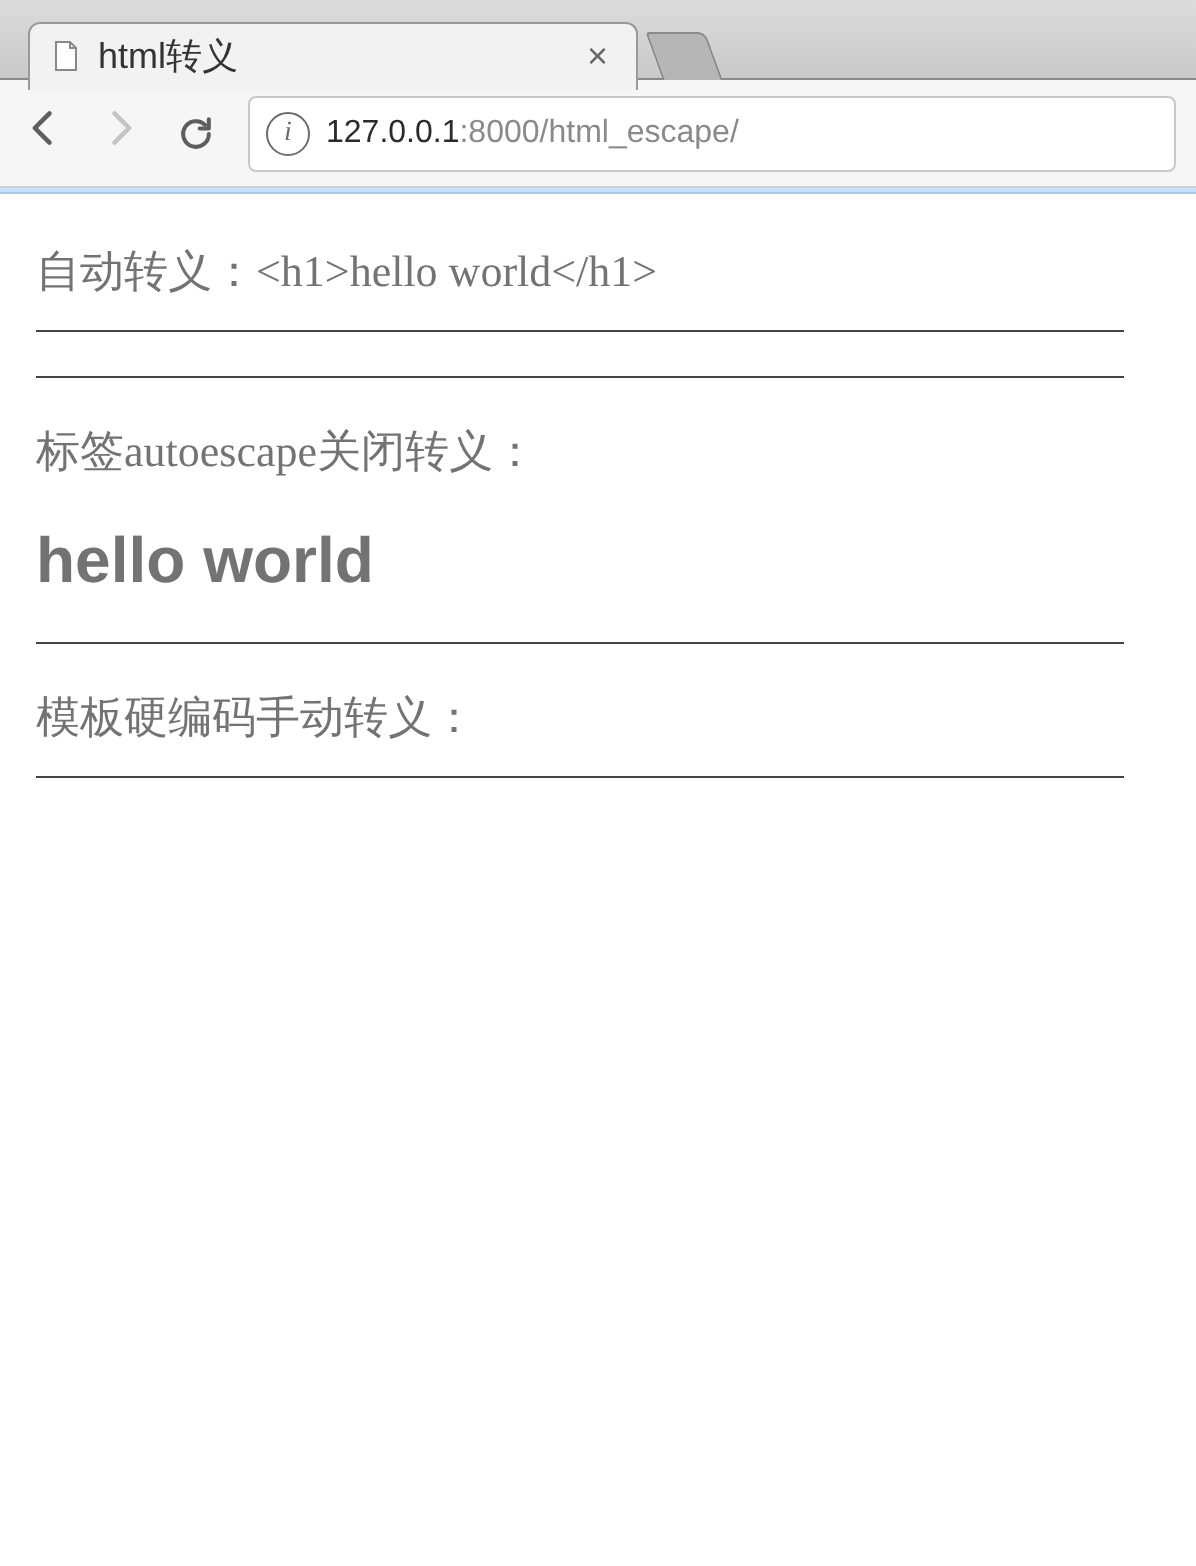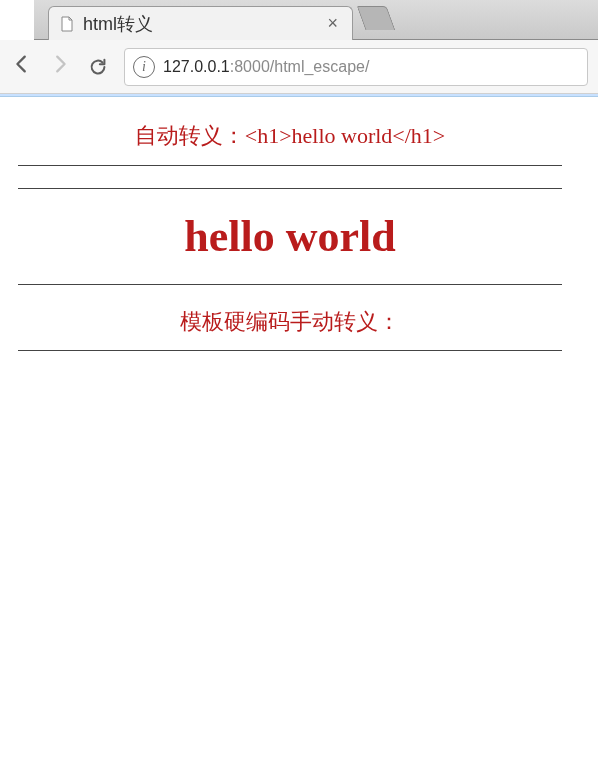--- a/index.html
+++ b/index.html
@@ -5,26 +5,25 @@
     * { margin: 0; padding: 0; box-sizing: border-box; }
     body {
       font-family: Arial, "Microsoft YaHei", sans-serif;
       width: 598px;
       height: 783px;
       background: #fff;
       overflow: hidden;
     }
     .tab-bar {
       display: flex;
-      align-items: flex-start;
+      align-items: center;
       height: 40px;
       background: linear-gradient(#dcdcdc, #c9c9c9);
       border-bottom: 1px solid #8a8a8a;
-      padding-top: 6px;
-      margin-left: 34px;
+      padding-top: 16px;
     }
     .tab {
       display: flex;
       align-items: center;
       background: #f2f2f2;
       border: 1px solid #9a9a9a;
       border-bottom: none;
       border-top-left-radius: 6px;
       border-top-right-radius: 6px;
       height: 34px;
@@ -126,38 +125,37 @@
     .url-text .url-port { color: #8a8a8a; }
     .url-text .url-path { color: #8a8a8a; }
     .thin-bar {
       height: 3px;
       background: #c8e1ff;
       border-bottom: 1px solid #a9cbe9;
     }
     .content {
       padding: 18px 36px 0 18px;
       font-size: 22px;
-      color: #b91c1c;
+      color: #737373;
       font-family: "Times New Roman", SimSun, serif;
-      text-align: center;
     }
     .content hr {
       border: none;
       border-top: 1.5px solid #444;
       margin: 14px 0 22px 0;
     }
     .content p {
       margin-bottom: 14px;
       line-height: 1.35;
     }
     .content h1 {
-      font-size: 44px;
+      font-size: 32px;
       font-weight: bold;
       margin: 22px 0 22px 0;
-      font-family: Liberation Serif, serif;
+      font-family: Liberation Sans, sans-serif;
     }
     .spaced-top { margin-top: 6px; }
   </style>
 </head>
 <body>
 
 <div class="tab-bar">
   <div class="tab">
     <span class="file-icon">
       <svg viewBox="0 0 16 16" width="16" height="16">
@@ -200,20 +198,23 @@
 
 <div class="content">
 
   <p class="spaced-top">
     <span>自动转义：</span><span>&lt;h1&gt;hello world&lt;/h1&gt;</span>
   </p>
   <hr>
 
   <hr>
 
+  <p>
+    <span>标签autoescape关闭转义：</span>
+  </p>
   <h1>hello world</h1>
   <hr>
 
   <p>
     <span>模板硬编码手动转义：</span>
   </p>
   <hr>
 
 
 </div>

